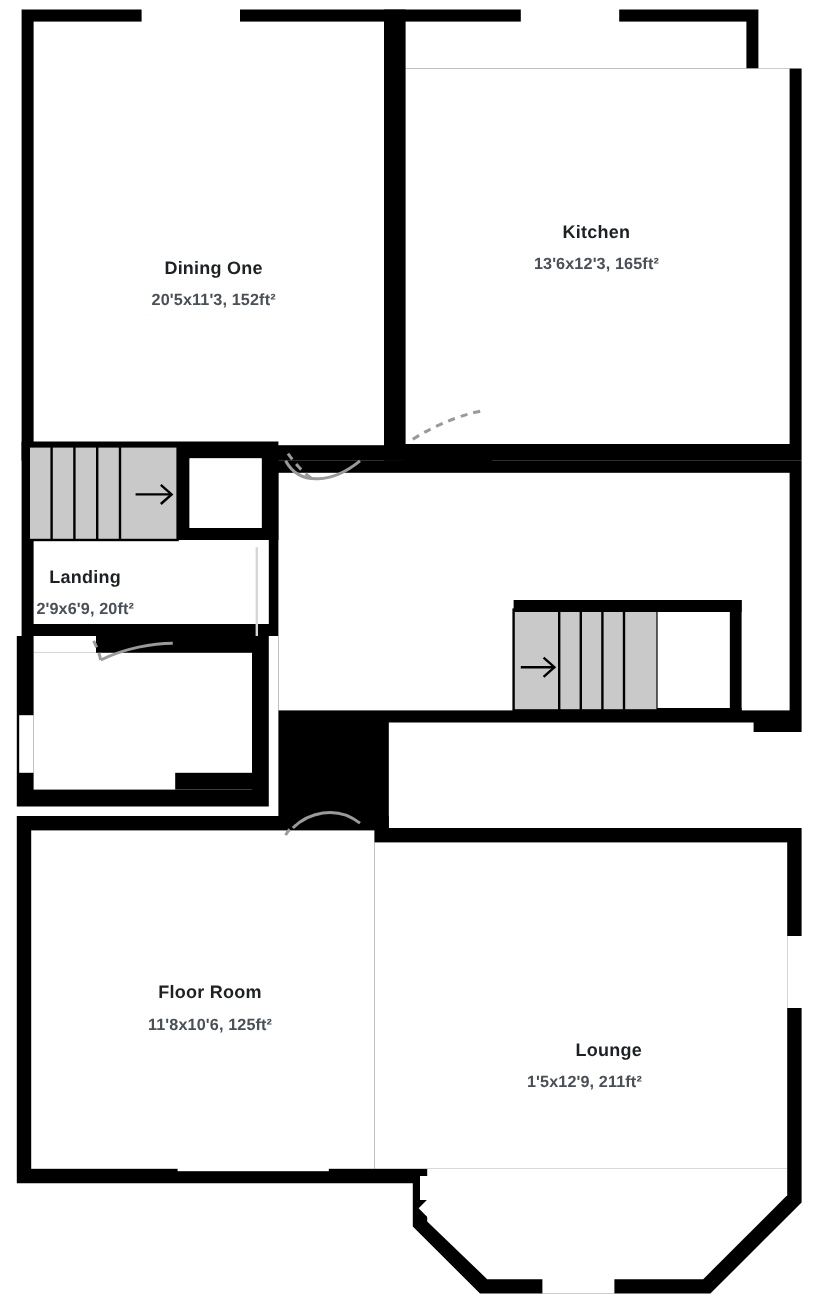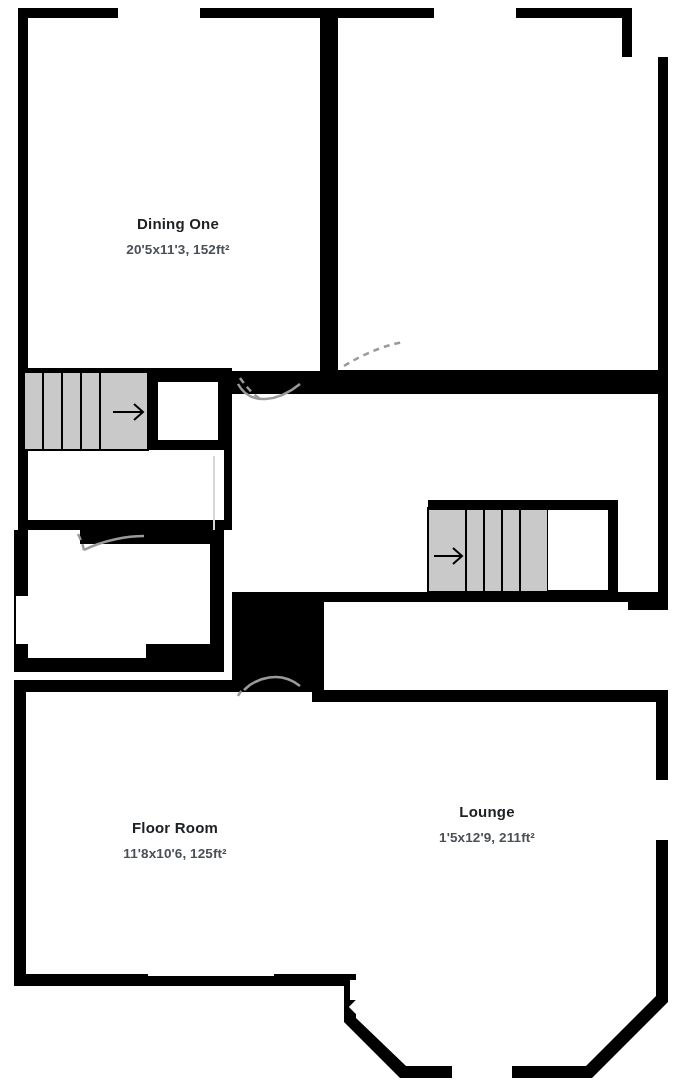--- a/index.html
+++ b/index.html
@@ -140,27 +140,35 @@
       <line x1="214" y1="456" x2="214" y2="530" stroke="#d6d6d6" stroke-width="2"></line>
     </g>
 
   </svg>
 
   <div class="room-label" style="left:178px; top:215px;">
     <div class="room-name">Dining One</div>
     <div class="room-dims">20'5x11'3, 152ft²</div>
   </div>
 
+  <div class="room-label" style="left:497px; top:185px;">
+    <div class="room-name">Kitchen</div>
+    <div class="room-dims">13'6x12'3, 165ft²</div>
+  </div>
 
+  <div class="room-label" style="left:71px; top:473px;">
+    <div class="room-name">Landing</div>
+    <div class="room-dims">2'9x6'9, 20ft²</div>
+  </div>
 
 
 
   <div class="room-label" style="left:175px; top:819px;">
     <div class="room-name">Floor Room</div>
     <div class="room-dims">11'8x10'6, 125ft²</div>
   </div>
 
-  <div class="room-label" style="left:487px; top:803px;">
+  <div class="room-label" style="left:487px; top:867px;text-align:right;">
     <div class="room-name">Lounge</div>
     <div class="room-dims">1'5x12'9, 211ft²</div>
   </div>
 
 </div>
 
 </body></html>

